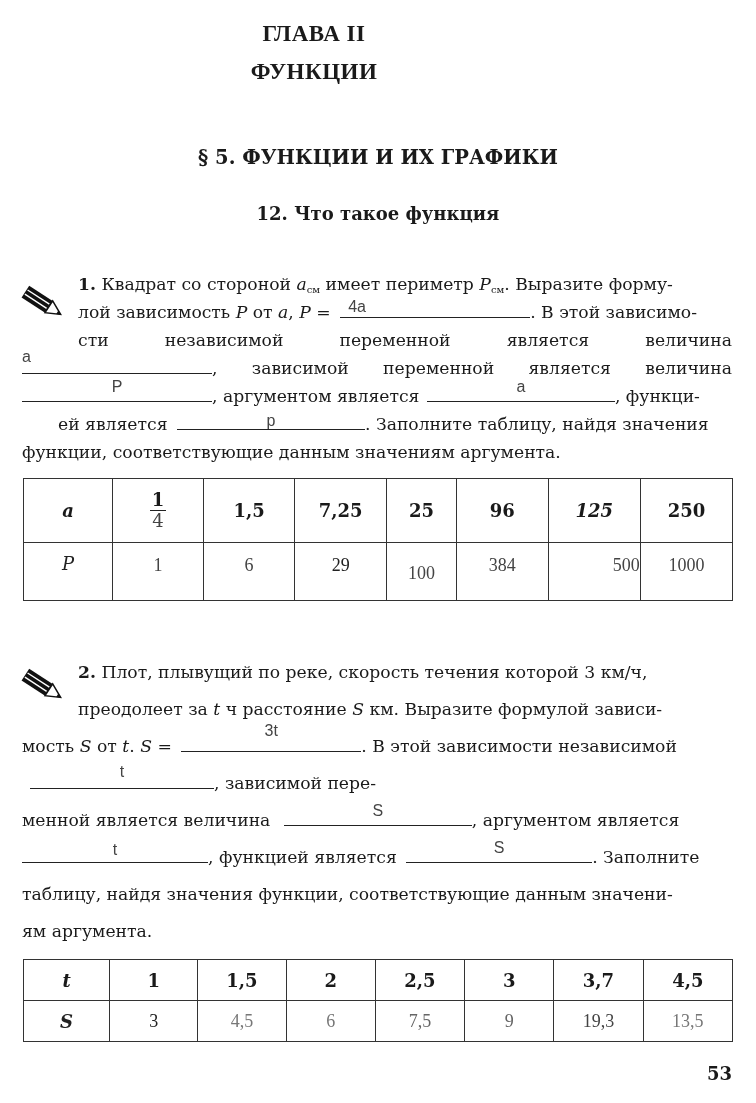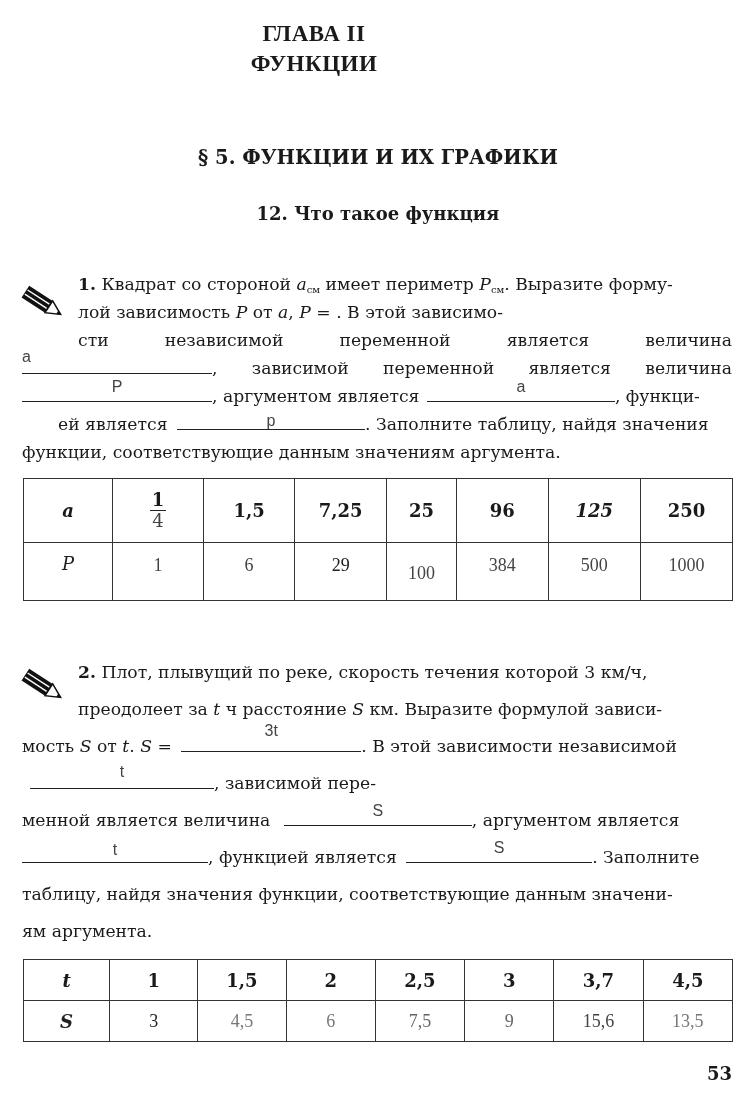--- a/index.html
+++ b/index.html
@@ -29,21 +29,21 @@
   table.t tr.vals td.lbl { color: #222; font-family: "DejaVu Serif", serif; }
   .frac { display: inline-block; text-align: center; line-height: 20px; vertical-align: middle; }
   .frac .n { display: block; border-bottom: 1.5px solid #222; padding: 0 2px; font-weight: bold; }
   .frac .d { display: block; color: #444; font-weight: normal; }
   .page-number { position: absolute; right: 24px; top: 1063px; font-weight: bold; font-size: 18px; }
 </style>
 </head>
 <body>
 
 <div class="chapter" style="top:18px;">ГЛАВА II</div>
-<div class="chapter" style="top:48px;">ФУНКЦИИ</div>
+<div class="chapter" style="top:56px;">ФУНКЦИИ</div>
 
 <div class="section-title">§ 5. ФУНКЦИИ И ИХ ГРАФИКИ</div>
 <div class="sub-title">12. Что такое функция</div>
 
 <svg class="pencil" style="left:20px; top:285px;" viewBox="0 0 46 36">
   <g transform="rotate(33 23 18)">
     <rect x="2" y="11" width="28" height="14" fill="#111"></rect>
     <line x1="3" y1="15.5" x2="29" y2="15.5" stroke="#fff" stroke-width="1.4"></line>
     <line x1="3" y1="20.5" x2="29" y2="20.5" stroke="#fff" stroke-width="1.4"></line>
     <polygon points="30,11 44,18 30,25" fill="#fff" stroke="#111" stroke-width="1.5"></polygon>
@@ -59,21 +59,21 @@
     <span>имеет периметр</span>
     <i class="v">P</i><sub class="s">см</sub><span>. Выразите форму-</span>
   </div>
   <div class="line" style="top:298px; left:56px;">
     <span>лой зависимость</span>
     <i class="v">P</i>
     <span>от</span>
     <i class="v">a</i><span>,</span>
     <i class="v">P</i>
     <span>=</span>
-    <span>. В этой зависимо-</span>
+    <span class="blank" style="width:190px; margin-left:4px;"><span class="hw" style="text-align:left; left:8px;">4a</span></span><span>. В этой зависимо-</span>
   </div>
   <div class="line just" style="top:326px; left:0;">
     <span style="padding-left:56px">сти</span>
     <span>независимой</span>
     <span>переменной</span>
     <span>является</span>
     <span>величина</span>
   </div>
   <div class="line just" style="top:354px; left:0;">
     <span><span class="blank" style="width:190px;"><span class="hw" style="bottom:8px;">a</span></span><span>,</span></span>
@@ -112,21 +112,21 @@
     <td style="width:89px;font-style:italic;">125</td>
     <td style="width:89px;">250</td>
   </tr>
   <tr class="vals" style="height:58px; vertical-align:top;">
     <td class="lbl" style="padding-top:10px;">P</td>
     <td style="padding-top:12px;">1</td>
     <td style="padding-top:12px;">6</td>
     <td style="padding-top:12px; color:#222;">29</td>
     <td style="padding-top:20px;">100</td>
     <td style="padding-top:12px;">384</td>
-    <td style="padding-top:12px;">500</td>
+    <td style="padding-top:12px;text-align:right;">500</td>
     <td style="padding-top:12px;">1000</td>
   </tr>
 </tbody>
   </table>
 
 <svg class="pencil" style="left:20px; top:668px;" viewBox="0 0 46 36">
   <g transform="rotate(33 23 18)">
     <rect x="2" y="11" width="28" height="14" fill="#111"></rect>
     <line x1="3" y1="15.5" x2="29" y2="15.5" stroke="#fff" stroke-width="1.4"></line>
     <line x1="3" y1="20.5" x2="29" y2="20.5" stroke="#fff" stroke-width="1.4"></line>
@@ -187,19 +187,19 @@
     <td style="width:89px;">3,7</td>
     <td style="width:89px;">4,5</td>
   </tr>
   <tr class="vals" style="height:41px;">
     <td class="lbl" style="font-weight:bold;">S</td>
     <td style="color:#222;">3</td>
     <td style="color:#777;">4,5</td>
     <td style="color:#777;">6</td>
     <td style="color:#666;">7,5</td>
     <td style="color:#666;">9</td>
-    <td style="color:#444;">15,6</td>
+    <td style="color:#444;">19,3</td>
     <td style="color:#777;">13,5</td>
   </tr>
 </tbody>
   </table>
 
 <div class="page-number">53</div>
 
 </body></html>

